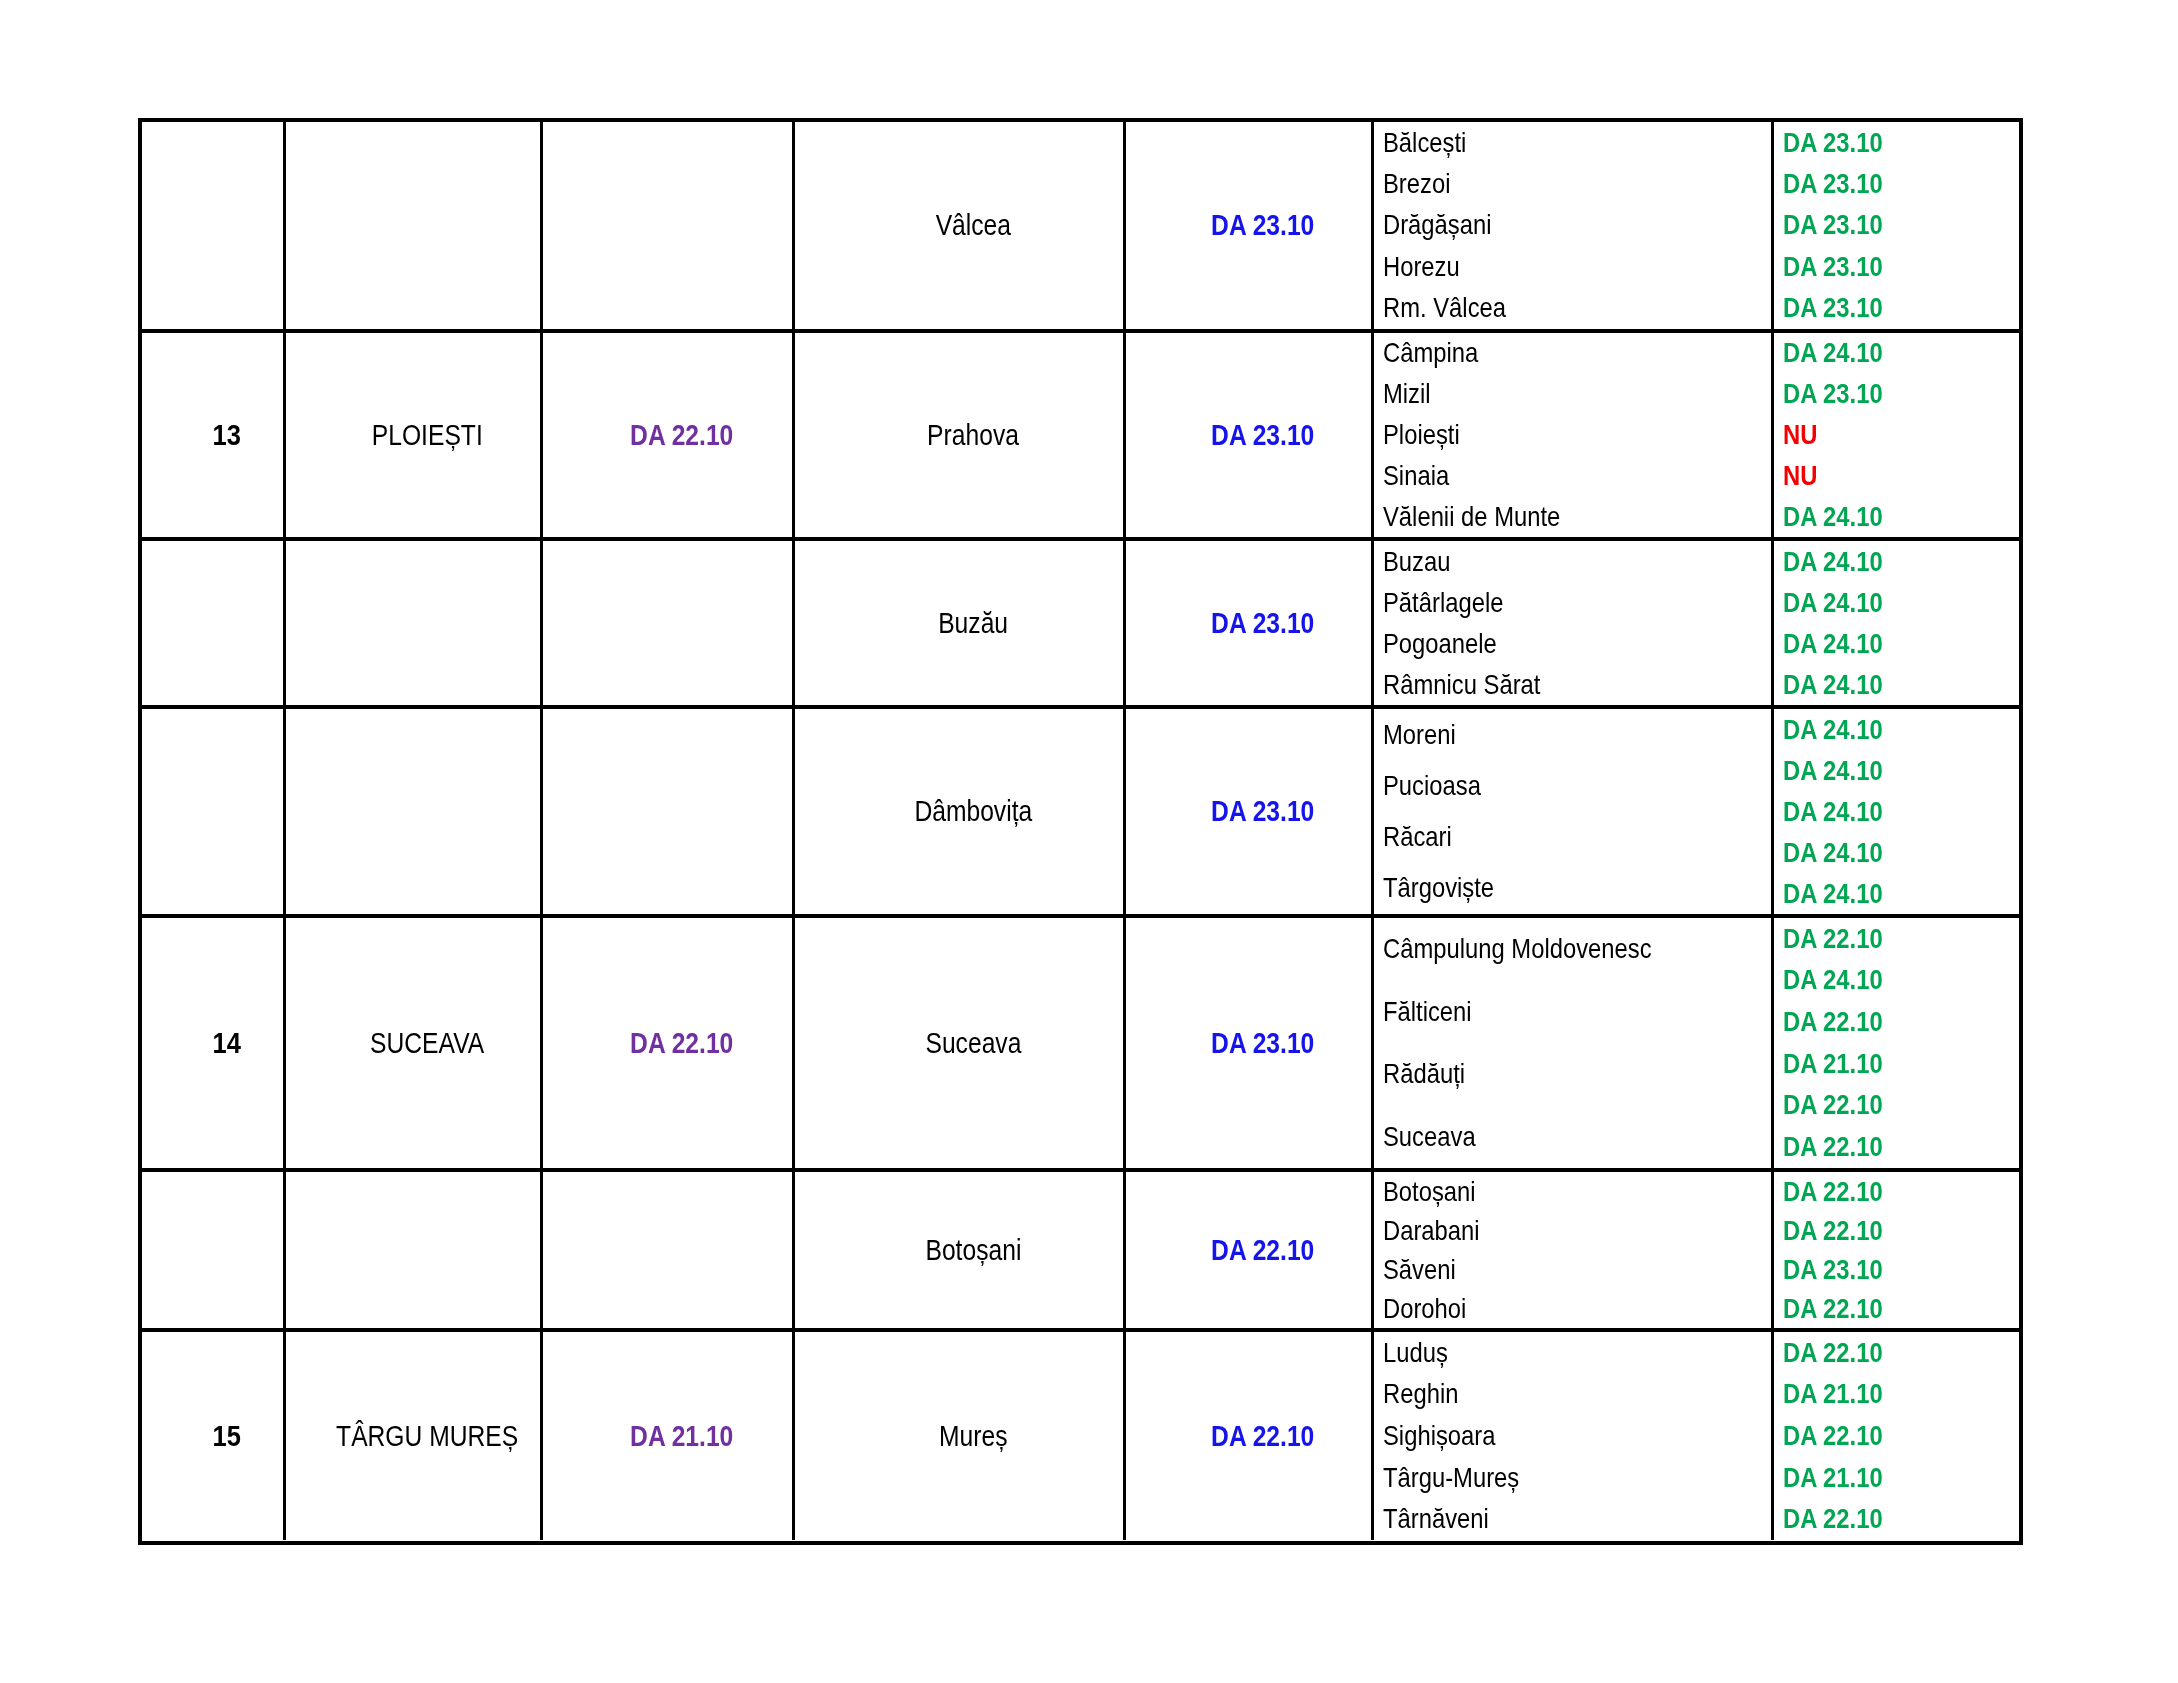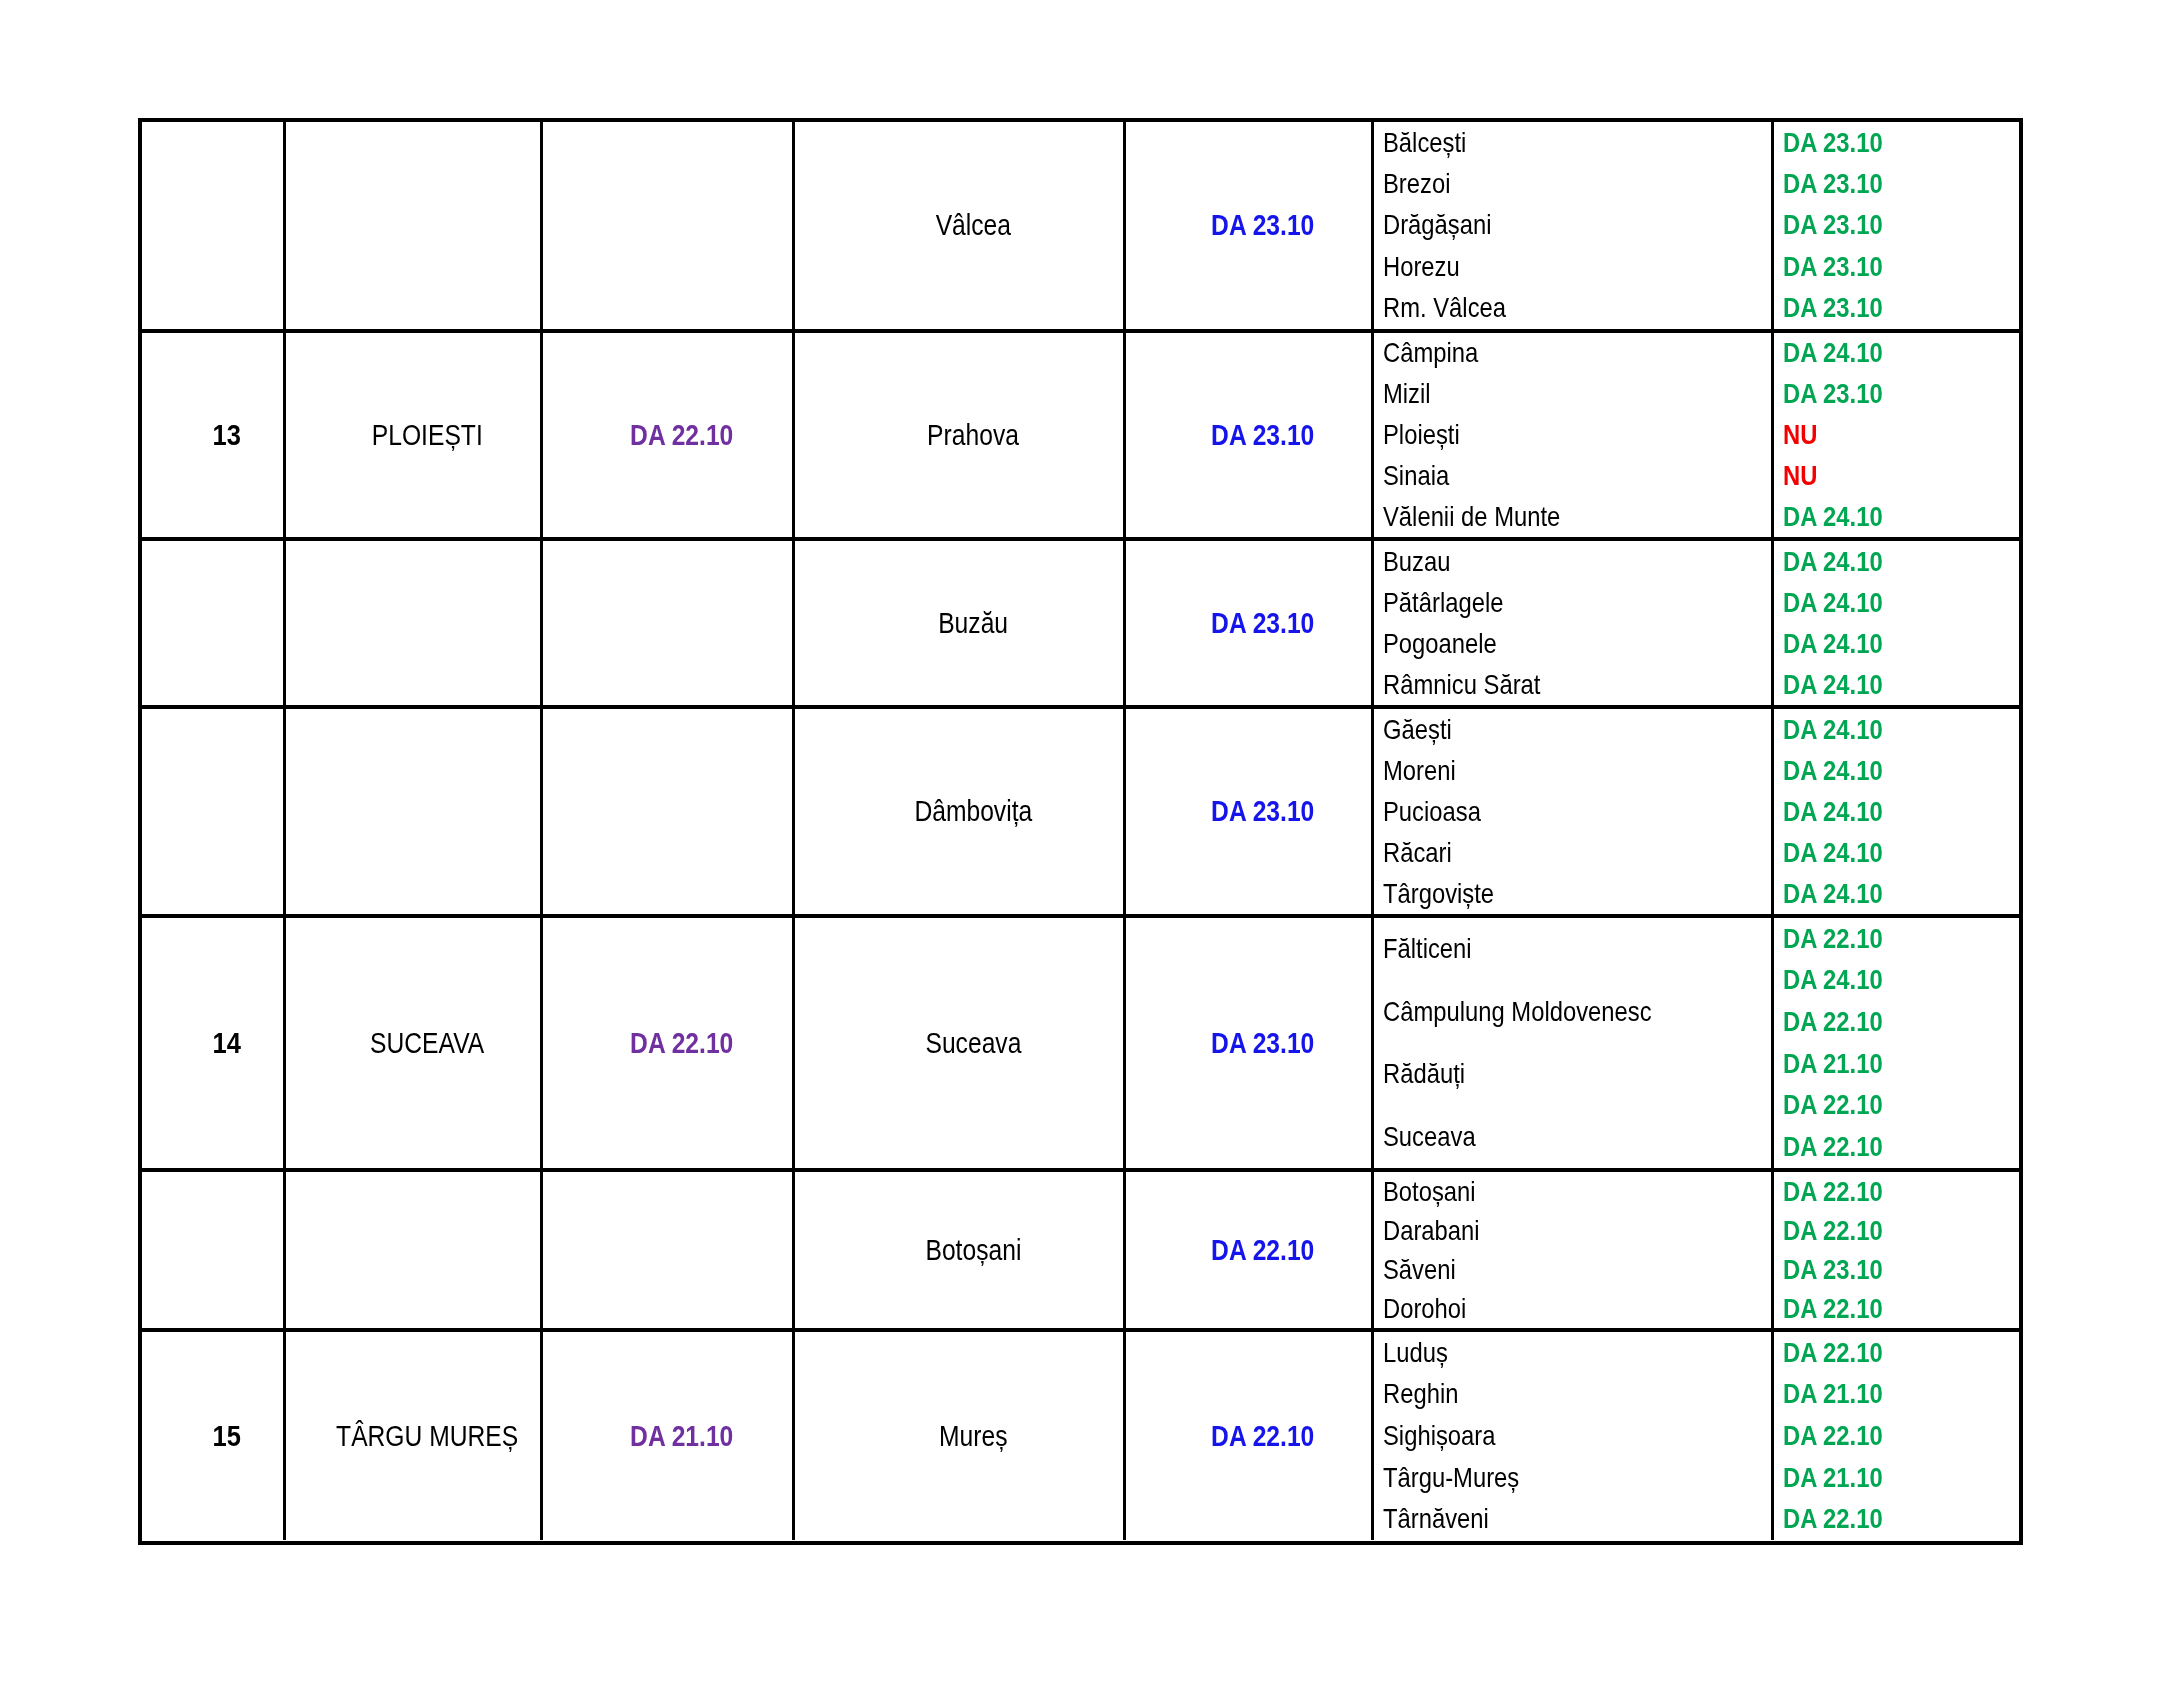--- a/index.html
+++ b/index.html
@@ -257,23 +257,20 @@
           <span class="cx t-date" style="color: rgb(112, 48, 160);"></span>
         </div>
         <div class="cell center-cell">
           <span class="cx t-county">Dâmbovița</span>
         </div>
         <div class="cell center-cell">
           <span class="cx t-date" style="color: rgb(20, 20, 235);">DA 23.10</span>
         </div>
         <div class="cell stack-cell">
           <div class="line">
-            <span class="cl t-town">Găești</span>
-          </div>
-          <div class="line">
             <span class="cl t-town">Moreni</span>
           </div>
           <div class="line">
             <span class="cl t-town">Pucioasa</span>
           </div>
           <div class="line">
             <span class="cl t-town">Răcari</span>
           </div>
           <div class="line">
             <span class="cl t-town">Târgoviște</span>
@@ -308,24 +305,24 @@
           <span class="cx t-date" style="color: rgb(112, 48, 160);">DA 22.10</span>
         </div>
         <div class="cell center-cell">
           <span class="cx t-county">Suceava</span>
         </div>
         <div class="cell center-cell">
           <span class="cx t-date" style="color: rgb(20, 20, 235);">DA 23.10</span>
         </div>
         <div class="cell stack-cell">
           <div class="line">
+            <span class="cl t-town">Câmpulung Moldovenesc</span>
+          </div>
+          <div class="line">
             <span class="cl t-town">Fălticeni</span>
-          </div>
-          <div class="line">
-            <span class="cl t-town">Câmpulung Moldovenesc</span>
           </div>
           <div class="line">
             <span class="cl t-town">Rădăuți</span>
           </div>
           <div class="line">
             <span class="cl t-town">Suceava</span>
           </div>
         </div>
         <div class="cell stack-cell">
           <div class="line">

